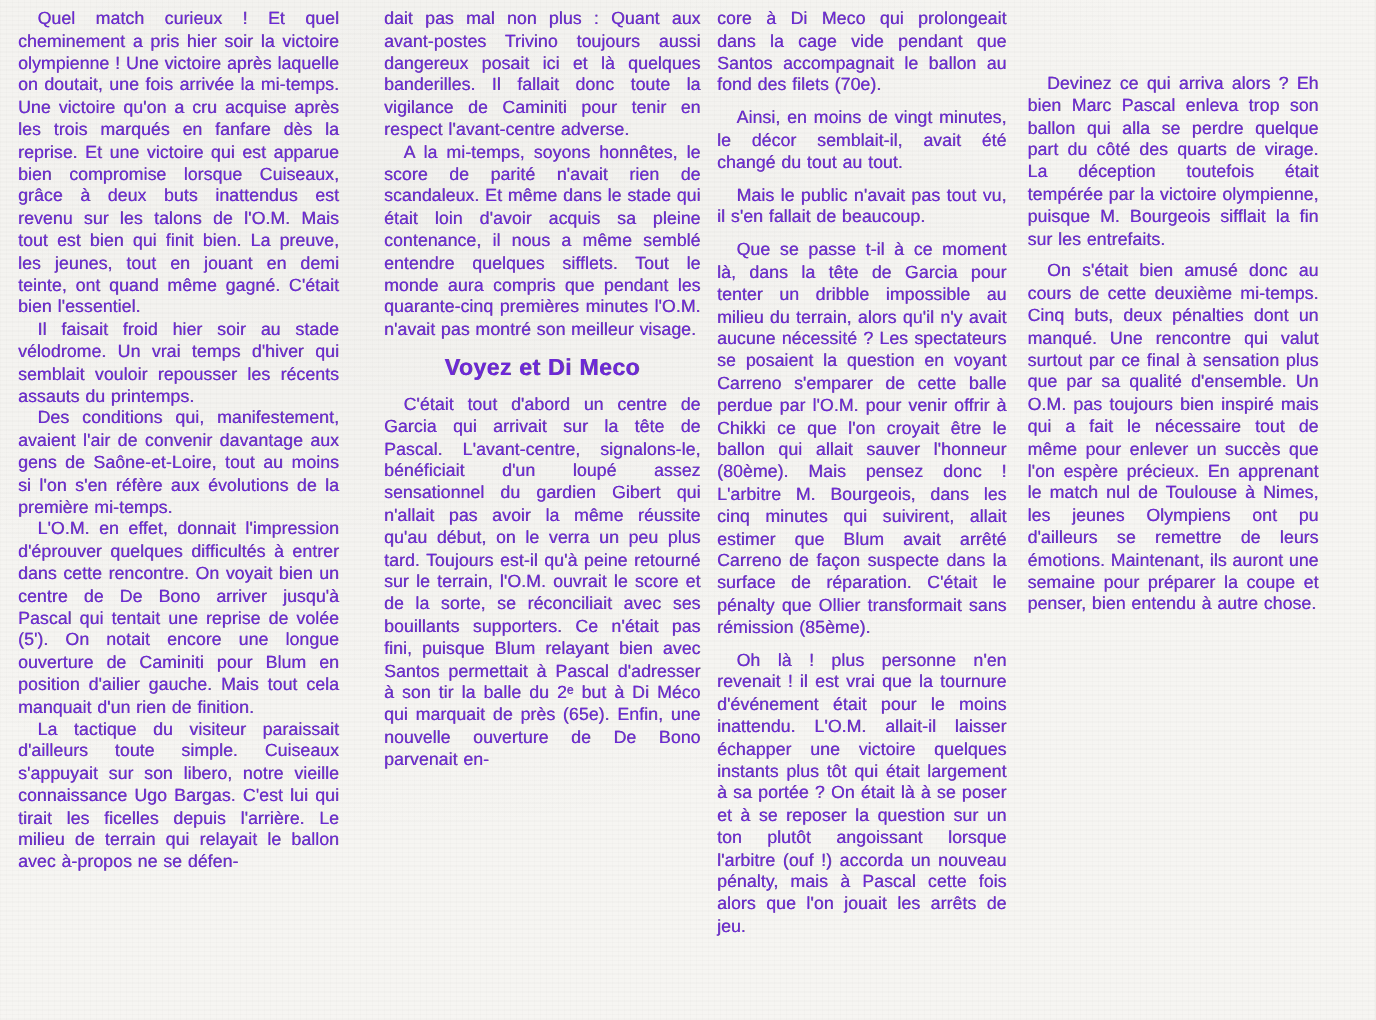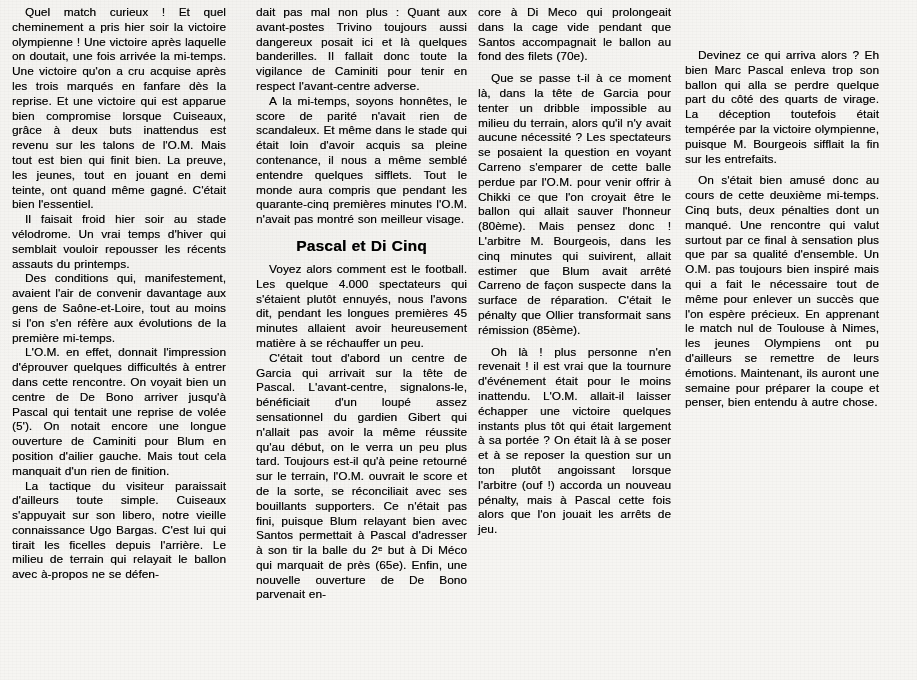--- a/index.html
+++ b/index.html
@@ -3,21 +3,21 @@
 <meta charset="utf-8">
 <style>
   html, body { margin: 0; padding: 0; background: #e8e7e4; }
   .sheet {
     position: relative;
     width: 917px;
     height: 680px;
     background: #f6f5f2;
     overflow: hidden;
     font-family: "Liberation Sans", "DejaVu Sans", sans-serif;
-    color: #000000;
+    color: #6d28d9;
   }
   
   .sheet::before {
     content: "";
     position: absolute;
     inset: 0;
     background:
       repeating-linear-gradient(0deg, rgba(0,0,0,0.016) 0 1px, transparent 1px 3px),
       repeating-linear-gradient(90deg, rgba(0,0,0,0.010) 0 1px, transparent 1px 4px),
       radial-gradient(ellipse at 30% 20%, rgba(0,0,0,0.02), transparent 60%);
@@ -72,27 +72,28 @@
     <p>Quel match curieux ! Et quel cheminement a pris hier soir la victoire olympienne ! Une victoire après laquelle on doutait, une fois arrivée la mi-temps. Une victoire qu'on a cru acquise après les trois marqués en fanfare dès la reprise. Et une victoire qui est apparue bien compromise lorsque Cuiseaux, grâce à deux buts inattendus est revenu sur les talons de l'O.M. Mais tout est bien qui finit bien. La preuve, les jeunes, tout en jouant en demi teinte, ont quand même gagné. C'était bien l'essentiel.</p>
     <p>Il faisait froid hier soir au stade vélodrome. Un vrai temps d'hiver qui semblait vouloir repousser les récents assauts du printemps.</p>
     <p>Des conditions qui, manifestement, avaient l'air de convenir davantage aux gens de Saône-et-Loire, tout au moins si l'on s'en réfère aux évolutions de la première mi-temps.</p>
     <p>L'O.M. en effet, donnait l'impression d'éprouver quelques difficultés à entrer dans cette rencontre. On voyait bien un centre de De Bono arriver jusqu'à Pascal qui tentait une reprise de volée (5'). On notait encore une longue ouverture de Caminiti pour Blum en position d'ailier gauche. Mais tout cela manquait d'un rien de finition.</p>
     <p>La tactique du visiteur paraissait d'ailleurs toute simple. Cuiseaux s'appuyait sur son libero, notre vieille connaissance Ugo Bargas. C'est lui qui tirait les ficelles depuis l'arrière. Le milieu de terrain qui relayait le ballon avec à-propos ne se défen-</p>
   </div>
 
   <div class="col col-2">
     <p class="cont">dait pas mal non plus : Quant aux avant-postes Trivino toujours aussi dangereux posait ici et là quelques banderilles. Il fallait donc toute la vigilance de Caminiti pour tenir en respect l'avant-centre adverse.</p>
     <p>A la mi-temps, soyons honnêtes, le score de parité n'avait rien de scandaleux. Et même dans le stade qui était loin d'avoir acquis sa pleine contenance, il nous a même semblé entendre quelques sifflets. Tout le monde aura compris que pendant les quarante-cinq premières minutes l'O.M. n'avait pas montré son meilleur visage.</p>
-    <h2 class="subhead">Pascal et Di Cinq</h2>
-    <p>Voyez alors comment est le football. Les quelque 4.000 spectateurs qui s'étaient plutôt ennuyés, nous l'avons dit, pendant les longues premières 45 minutes allaient avoir heureusement matière à se réchauffer un peu.</p>
+    <h2 class="subhead">Voyez et Di Meco</h2>
     <p>C'était tout d'abord un centre de Garcia qui arrivait sur la tête de Pascal. L'avant-centre, signalons-le, bénéficiait d'un loupé assez sensationnel du gardien Gibert qui n'allait pas avoir la même réussite qu'au début, on le verra un peu plus tard. Toujours est-il qu'à peine retourné sur le terrain, l'O.M. ouvrait le score et de la sorte, se réconciliait avec ses bouillants supporters. Ce n'était pas fini, puisque Blum relayant bien avec Santos permettait à Pascal d'adresser à son tir la balle du 2ᵉ but à Di Méco qui marquait de près (65e). Enfin, une nouvelle ouverture de De Bono parvenait en-</p>
   </div>
 
   <div class="col col-3">
     <p class="cont">core à Di Meco qui prolongeait dans la cage vide pendant que Santos accompagnait le ballon au fond des filets (70e).</p>
+    <p class="gap">Ainsi, en moins de vingt minutes, le décor semblait-il, avait été changé du tout au tout.</p>
+    <p class="gap">Mais le public n'avait pas tout vu, il s'en fallait de beaucoup.</p>
     <p class="gap">Que se passe t-il à ce moment là, dans la tête de Garcia pour tenter un dribble impossible au milieu du terrain, alors qu'il n'y avait aucune nécessité ? Les spectateurs se posaient la question en voyant Carreno s'emparer de cette balle perdue par l'O.M. pour venir offrir à Chikki ce que l'on croyait être le ballon qui allait sauver l'honneur (80ème). Mais pensez donc ! L'arbitre M. Bourgeois, dans les cinq minutes qui suivirent, allait estimer que Blum avait arrêté Carreno de façon suspecte dans la surface de réparation. C'était le pénalty que Ollier transformait sans rémission (85ème).</p>
     <p class="gap">Oh là ! plus personne n'en revenait ! il est vrai que la tournure d'événement était pour le moins inattendu. L'O.M. allait-il laisser échapper une victoire quelques instants plus tôt qui était largement à sa portée ? On était là à se poser et à se reposer la question sur un ton plutôt angoissant lorsque l'arbitre (ouf !) accorda un nouveau pénalty, mais à Pascal cette fois alors que l'on jouait les arrêts de jeu.</p>
   </div>
 
   <div class="col col-4">
     <p>Devinez ce qui arriva alors ? Eh bien Marc Pascal enleva trop son ballon qui alla se perdre quelque part du côté des quarts de virage. La déception toutefois était tempérée par la victoire olympienne, puisque M. Bourgeois sifflait la fin sur les entrefaits.</p>
     <p class="gap">On s'était bien amusé donc au cours de cette deuxième mi-temps. Cinq buts, deux pénalties dont un manqué. Une rencontre qui valut surtout par ce final à sensation plus que par sa qualité d'ensemble. Un O.M. pas toujours bien inspiré mais qui a fait le nécessaire tout de même pour enlever un succès que l'on espère précieux. En apprenant le match nul de Toulouse à Nimes, les jeunes Olympiens ont pu d'ailleurs se remettre de leurs émotions. Maintenant, ils auront une semaine pour préparer la coupe et penser, bien entendu à autre chose.</p>
   </div>
 
 </div>

